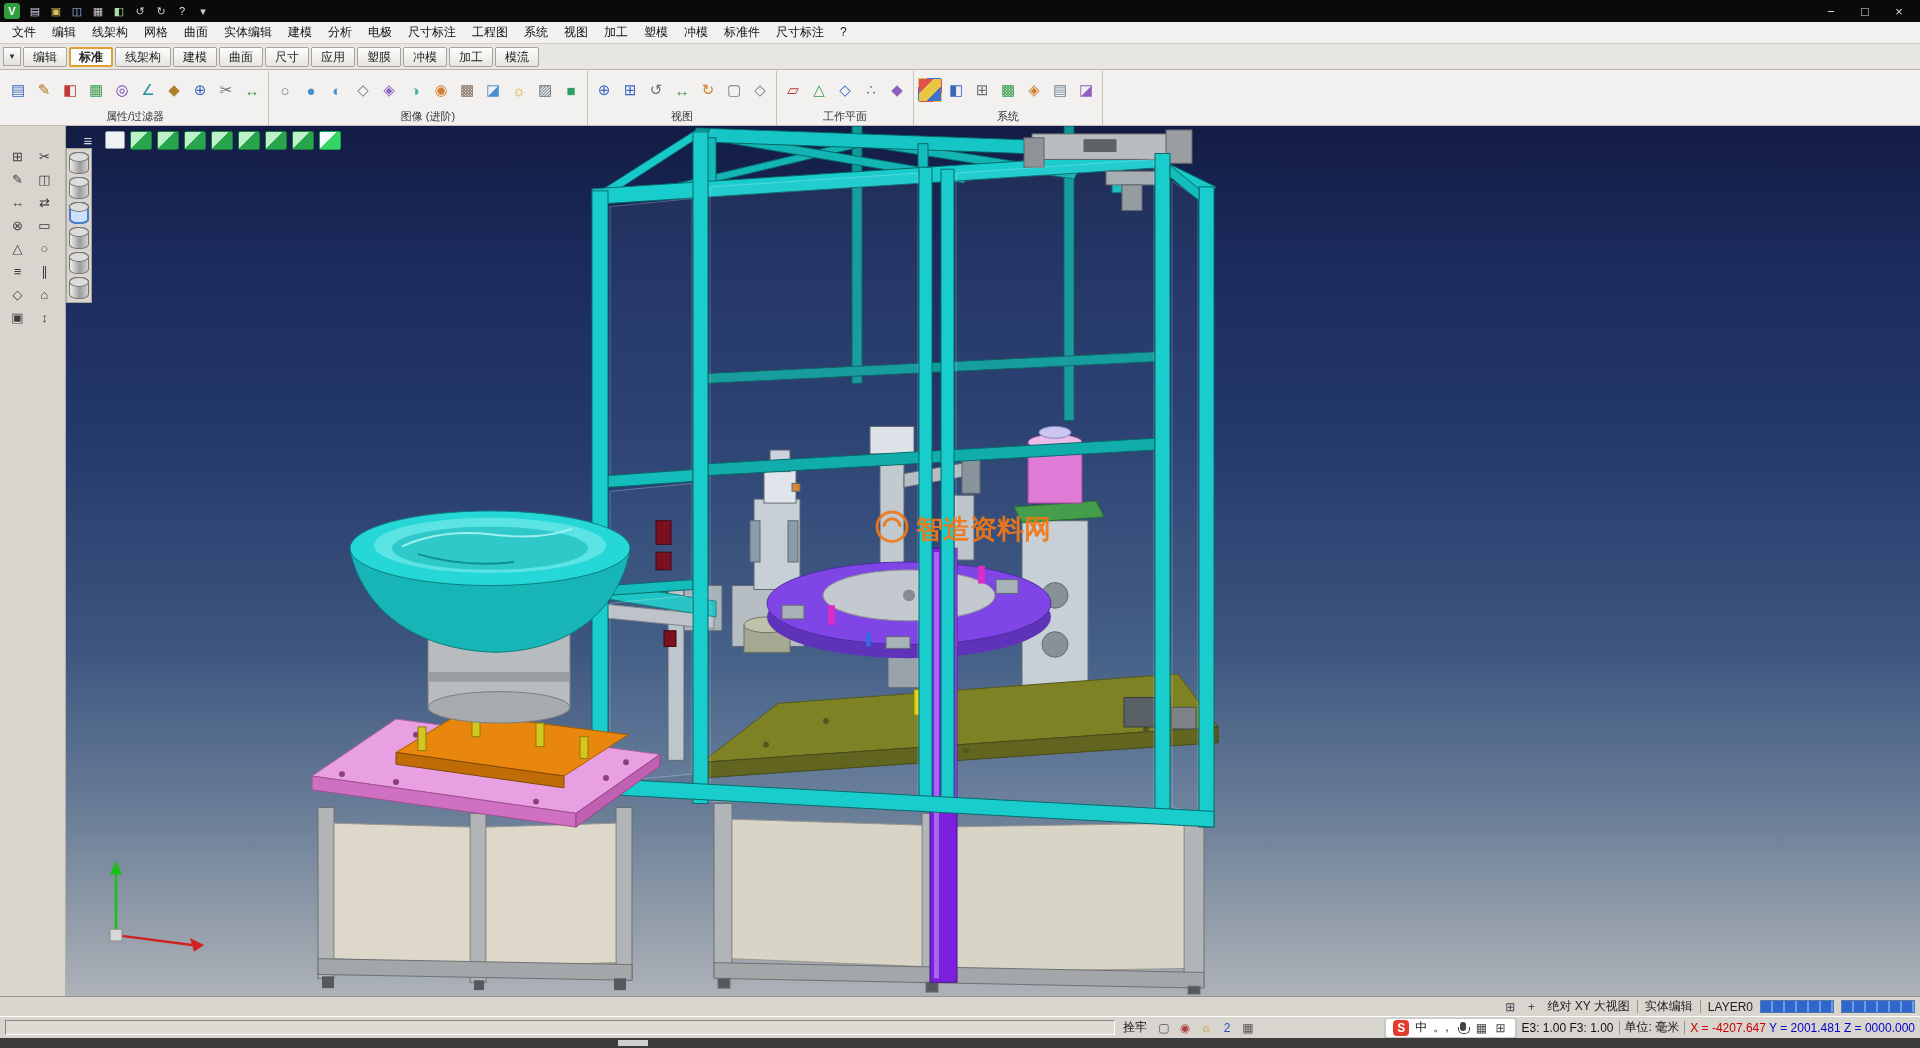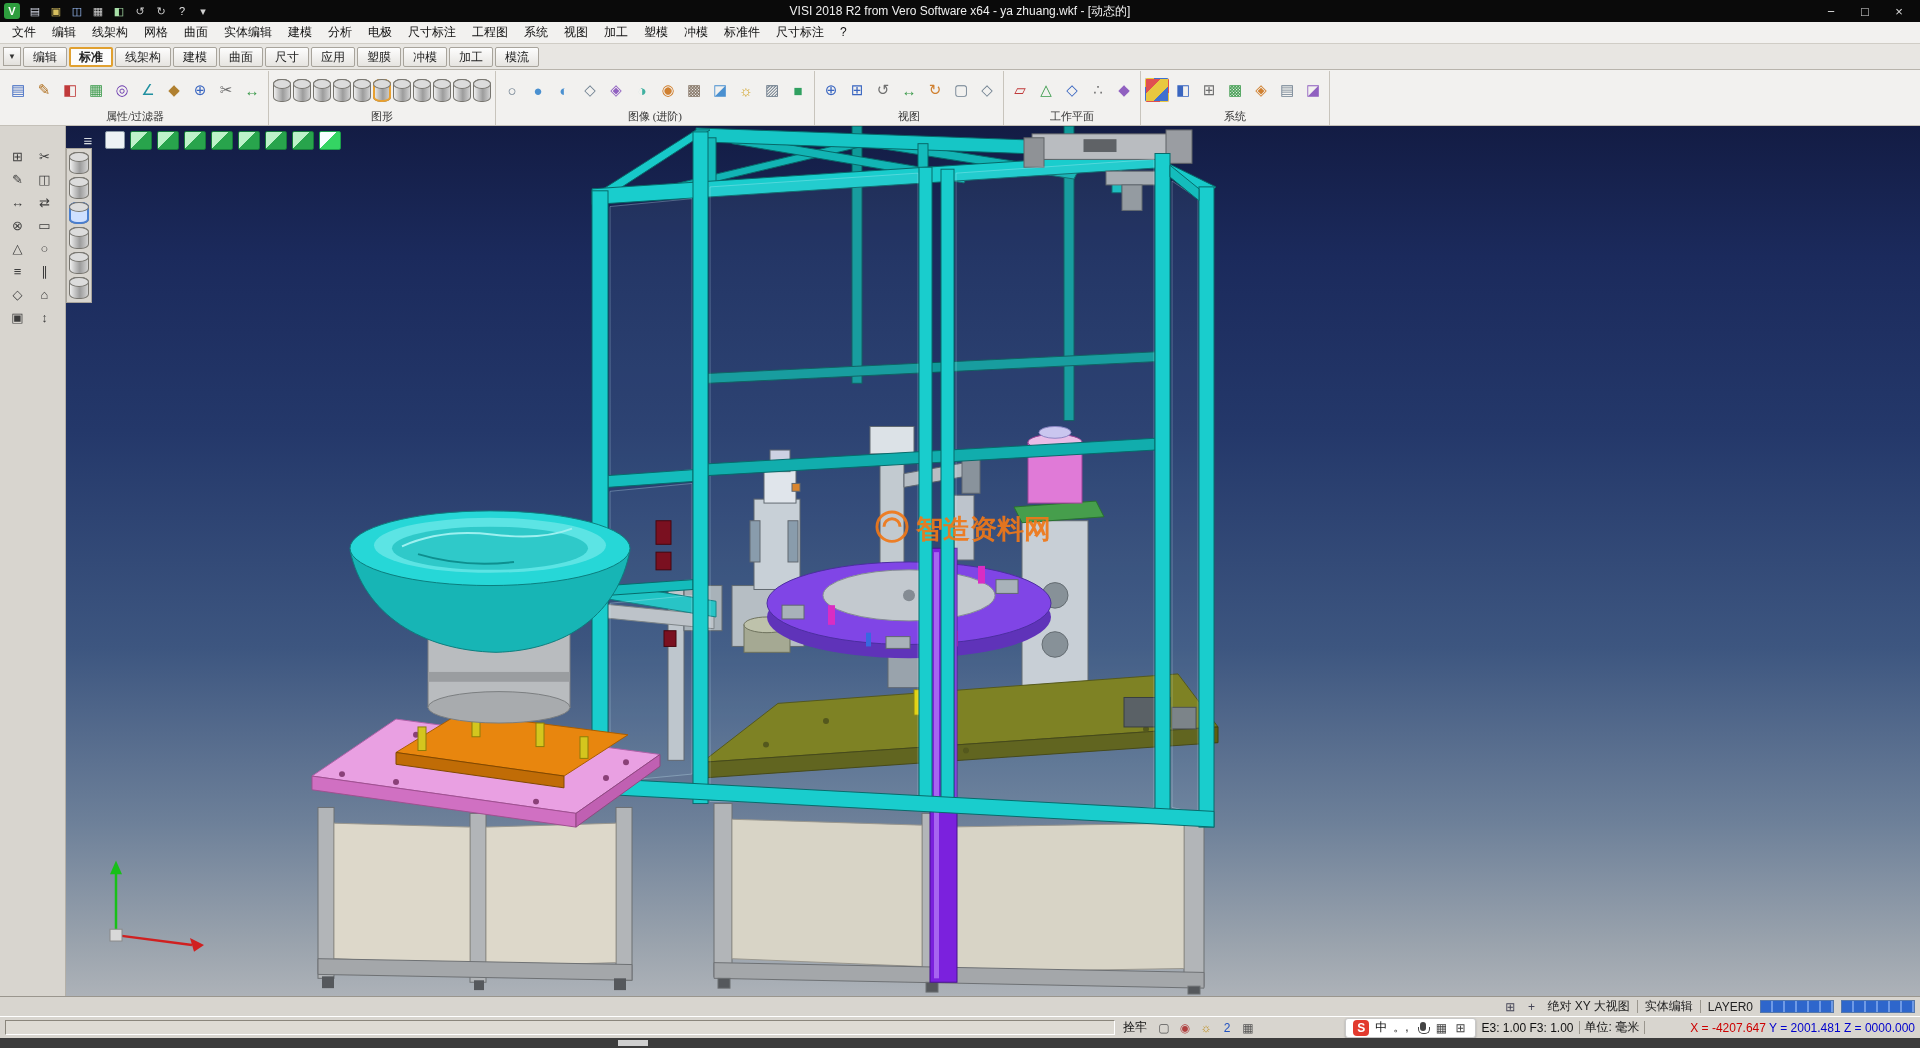--- a/index.html
+++ b/index.html
@@ -27,21 +27,21 @@
   .tab-dd { width:18px; height:19px; border:1px solid #a8a49c; background:linear-gradient(#fdfdfd,#e2e0dc);
     display:flex; align-items:center; justify-content:center; font-size:8px; color:#333; }
   .tab { padding:1px 9px; height:20px; line-height:17px; border:1px solid #a8a49c; border-radius:2px;
     background:linear-gradient(#fdfdfd,#e6e4e0); color:#222; }
   .tab.active { border:2px solid #e0a030; background:#fcfcfc; font-weight:bold; padding:0 8px; }
 
   
   .toolbar { height:56px; background:#f2f1ef; border-bottom:1px solid #c4c0b8; display:flex; align-items:stretch; padding:1px 2px 0 2px; }
   .tgroup { display:flex; flex-direction:column; border-right:1px solid #c8c4bc; padding:0 4px; }
   .group-icons { display:flex; align-items:center; gap:2px; height:38px; }
-  .group-label { text-align:center; font-size:11px; color:#333; height:15px; line-height:14px;font-family:Liberation Serif, serif; }
+  .group-label { text-align:center; font-size:11px; color:#333; height:15px; line-height:14px; }
   .ticon { width:24px; height:24px; display:inline-flex; align-items:center; justify-content:center;
     font-size:15px; border:1px solid transparent; border-radius:2px; }
   .ticon.active { outline:2px solid #e8a030; outline-offset:-2px; background:#ffe9b0; }
 
   .ticon.cyl { width:18px; height:23px; border:1px solid #77756f; border-radius:8px / 5px;
     background:linear-gradient(90deg,#efefef 0%,#9c9c9c 55%,#d2d2d2 100%); position:relative; }
   .ticon.cyl::before { content:""; position:absolute; left:-1px; right:-1px; top:-1px; height:8px;
     border:1px solid #77756f; border-radius:50%; background:#dcdcdc; }
 
   .ticon.cube { width:22px; height:19px; border:1px solid #157a3a; border-radius:2px;
@@ -84,21 +84,21 @@
   .statusicons .ticon { width:18px; height:16px; font-size:12px; }
   .ime { margin-left:auto; display:flex; align-items:center; gap:6px; background:#ffffff;
     border:1px solid #c8c8c8; border-radius:3px; height:20px; padding:0 7px; box-shadow:0 1px 2px rgba(0,0,0,.25); }
   .sogou-s { width:16px; height:16px; background:#e23a2e; color:#fff; font-weight:bold; border-radius:4px;
     display:flex; align-items:center; justify-content:center; font-size:12px; }
   .ime .ticon { width:16px; height:16px; font-size:12px; }
   .ticon.micshape { position:relative; }
   .ticon.micshape::before { content:""; position:absolute; left:5px; top:1px; width:6px; height:9px; background:#444; border-radius:3px; }
   .ticon.micshape::after { content:""; position:absolute; left:3px; top:6px; width:10px; height:6px;
     border:1.5px solid #444; border-top:none; border-radius:0 0 5px 5px; }
-  .coords { white-space:nowrap;margin-left:40px; }
+  .coords { white-space:nowrap; }
   .coord-x { color:#cc0000; }
   .coord-yz { color:#0000cc; }
 
   .bottombar { height:10px; background:#3c3c3c; position:relative; }
   .bottombar .frag { position:absolute; left:618px; top:2px; width:30px; height:6px; background:#cfcfcf; }
 </style>
 </head>
 <body>
 
 <div class="titlebar">
@@ -107,21 +107,20 @@
       <span class="ticon" style="color: rgb(207, 211, 224);">▤</span>
       <span class="ticon" style="color: rgb(216, 192, 96);">▣</span>
       <span class="ticon" style="color: rgb(159, 195, 255);">◫</span>
       <span class="ticon" style="color: rgb(200, 200, 200);">▦</span>
       <span class="ticon" style="color: rgb(168, 224, 168);">◧</span>
       <span class="ticon" style="color: rgb(208, 208, 208);">↺</span>
       <span class="ticon" style="color: rgb(208, 208, 208);">↻</span>
       <span class="ticon" style="color: rgb(224, 224, 224);">?</span>
       <span class="ticon" style="color: rgb(208, 208, 208);">▾</span>
     </span>
-  <span class="title-text">VISI 2018 R2 from Vero Software x64 - ya zhuang.wkf - [动态的]</span>
   <span class="wincontrols">
     <span class="winbtn">−</span>
     <span class="winbtn">□</span>
     <span class="winbtn">×</span>
   </span>
 </div>
 
 <div class="menubar">
   <span class="menuitem">文件</span>
   <span class="menuitem">编辑</span>
@@ -167,36 +166,20 @@
         <span class="ticon" style="color: rgb(192, 58, 58);">◧</span>
         <span class="ticon" style="color: rgb(58, 154, 74);">▦</span>
         <span class="ticon" style="color: rgb(112, 64, 176);">◎</span>
         <span class="ticon" style="color: rgb(32, 144, 160);">∠</span>
         <span class="ticon" style="color: rgb(176, 128, 48);">◆</span>
         <span class="ticon" style="color: rgb(58, 102, 192);">⊕</span>
         <span class="ticon" style="color: rgb(112, 112, 112);">✂</span>
         <span class="ticon" style="color: rgb(58, 154, 74);">↔</span>
       </div>
     <div class="group-label">属性/过滤器</div>
-  </div>
-  <div class="tgroup">
-    <div class="group-icons">
-        <span class="ticon cyl"></span>
-        <span class="ticon cyl"></span>
-        <span class="ticon cyl"></span>
-        <span class="ticon cyl"></span>
-        <span class="ticon cyl"></span>
-        <span class="ticon cyl active"></span>
-        <span class="ticon cyl"></span>
-        <span class="ticon cyl"></span>
-        <span class="ticon cyl"></span>
-        <span class="ticon cyl"></span>
-        <span class="ticon cyl"></span>
-      </div>
-    <div class="group-label">图形</div>
   </div>
   <div class="tgroup">
     <div class="group-icons">
         <span class="ticon" style="color: rgb(112, 128, 144);">○</span>
         <span class="ticon" style="color: rgb(74, 144, 208);">●</span>
         <span class="ticon" style="color: rgb(74, 144, 208);">◐</span>
         <span class="ticon" style="color: rgb(112, 128, 144);">◇</span>
         <span class="ticon" style="color: rgb(144, 96, 192);">◈</span>
         <span class="ticon" style="color: rgb(64, 176, 160);">◑</span>
         <span class="ticon" style="color: rgb(208, 128, 48);">◉</span>

